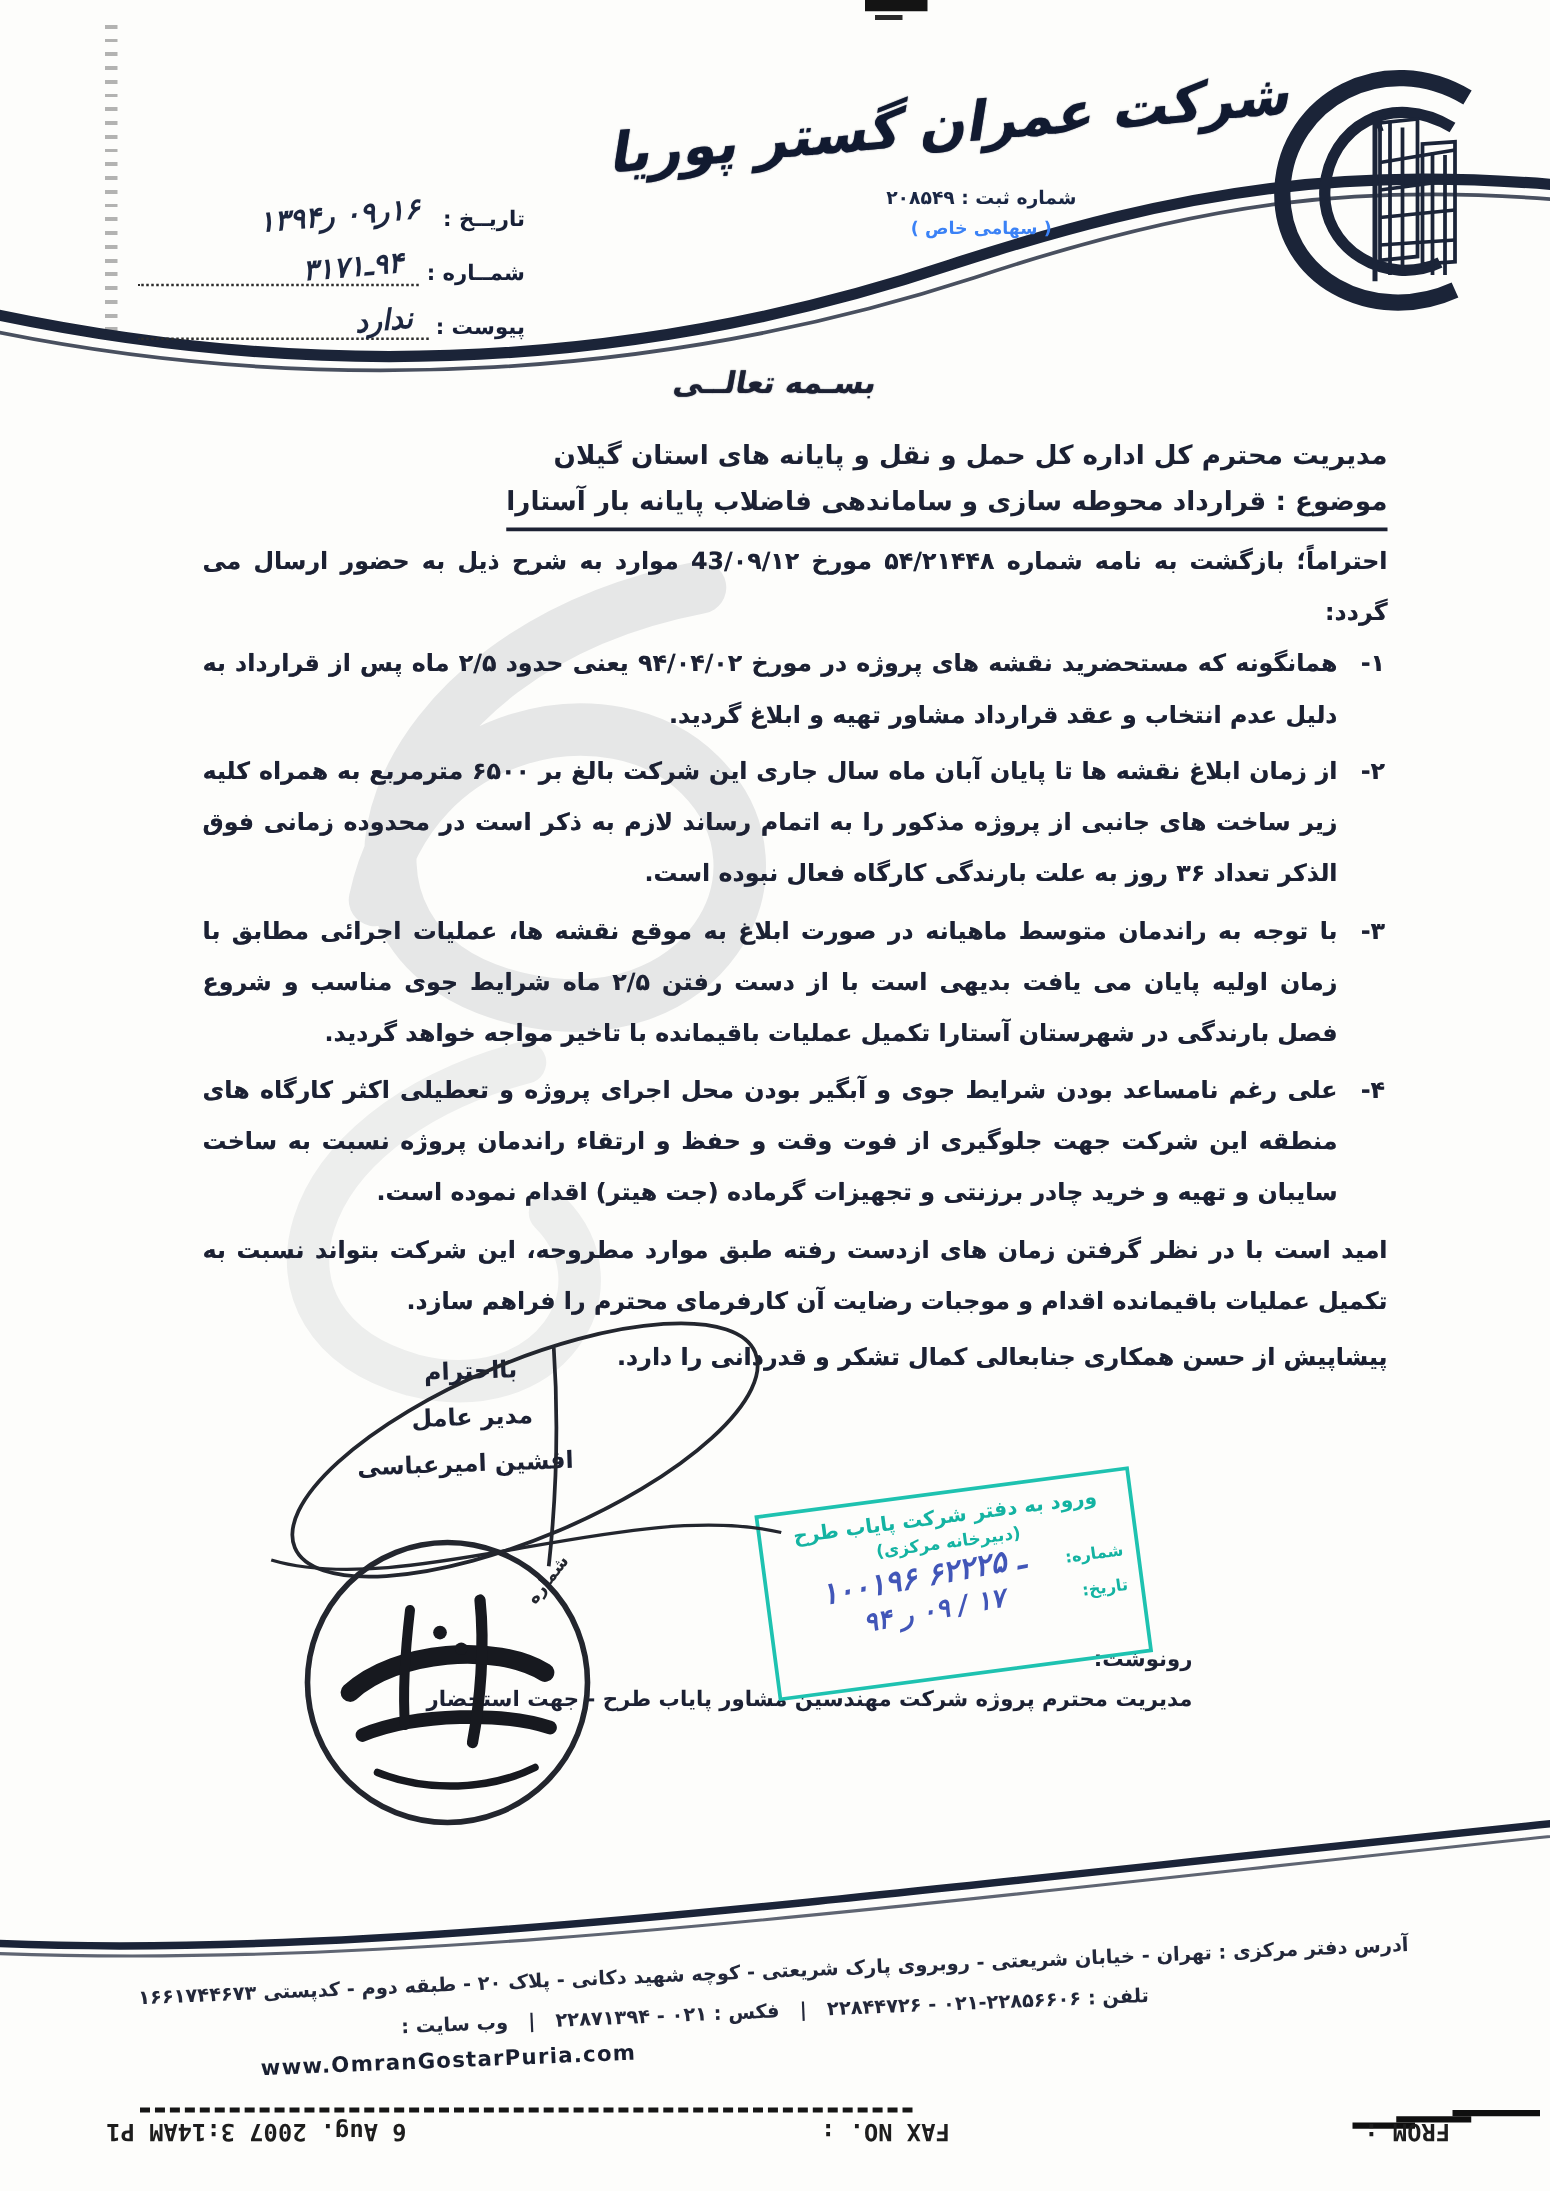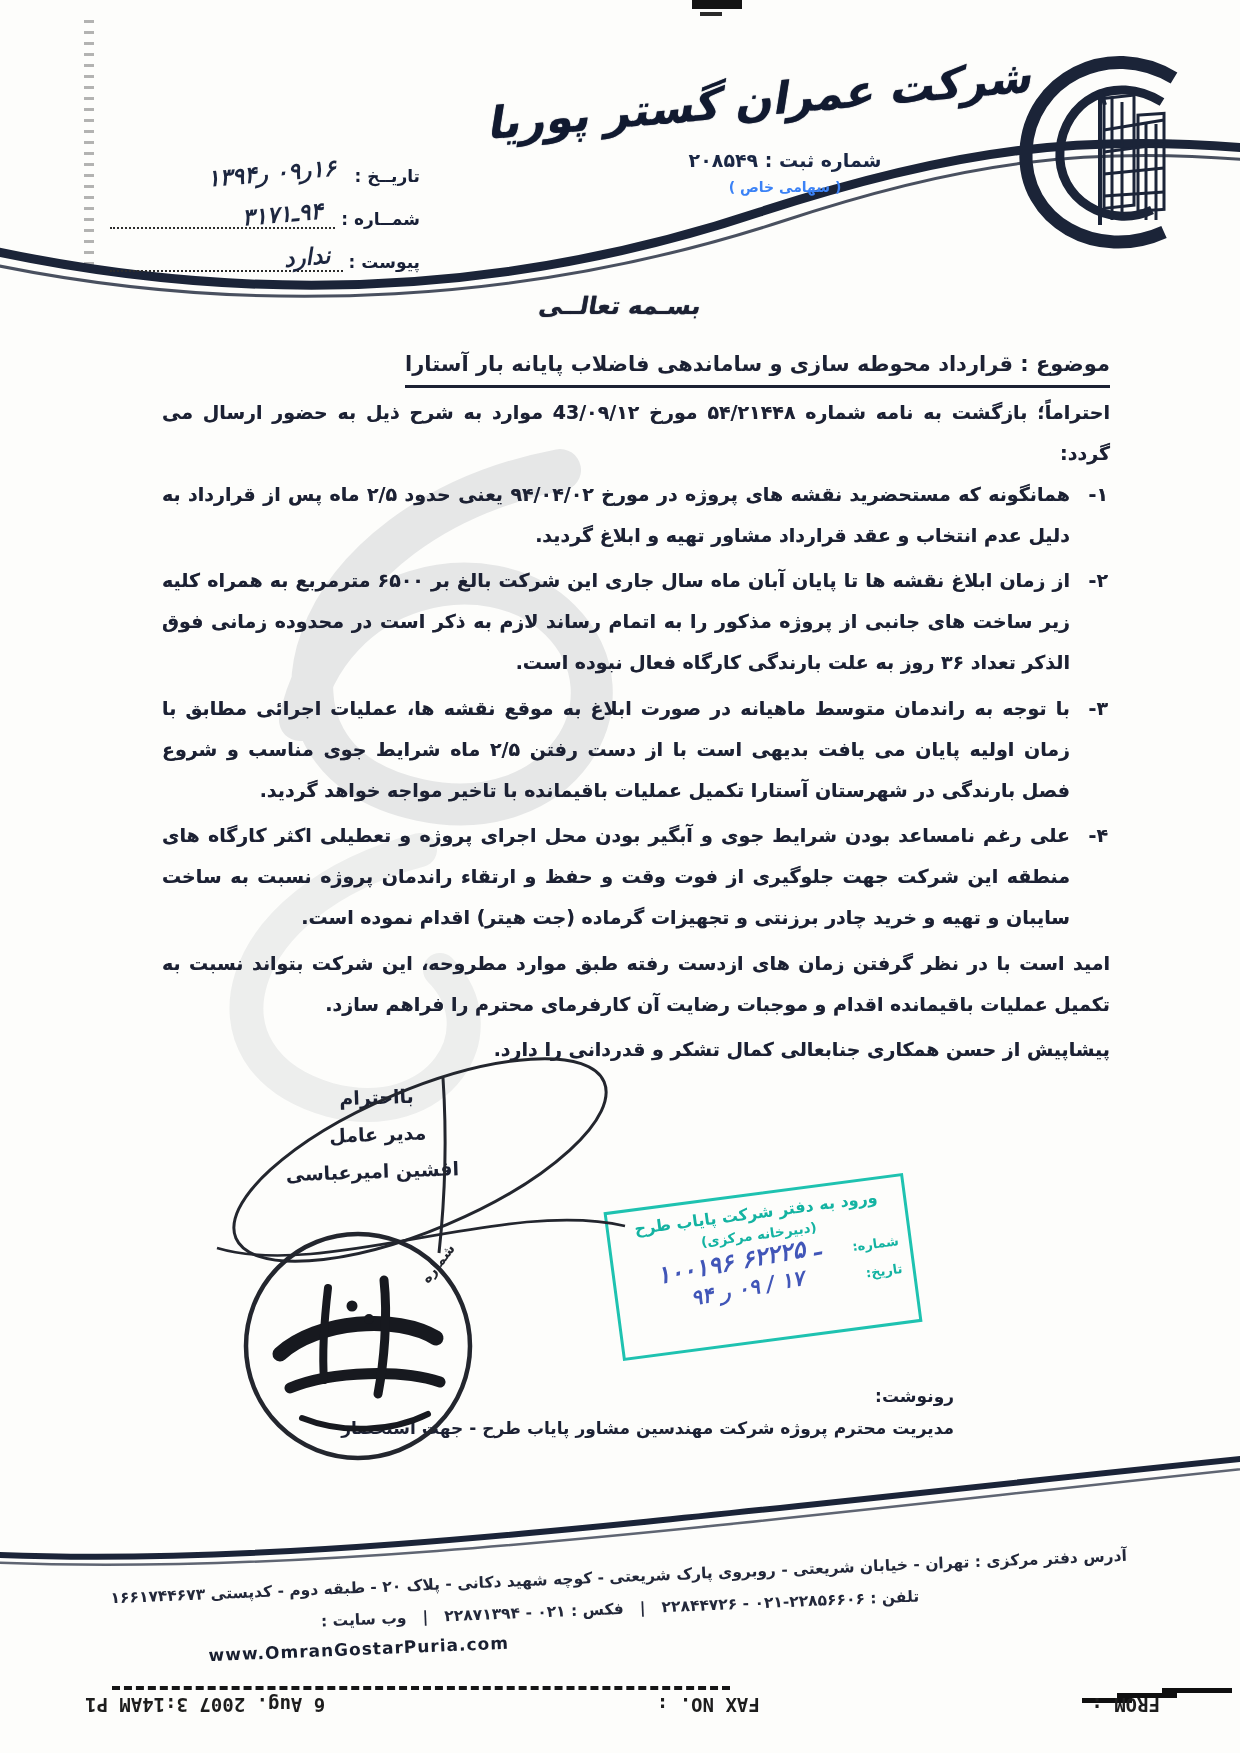--- a/index.html
+++ b/index.html
@@ -26,21 +26,21 @@
   .watermark{position:absolute; left:0; top:0; z-index:0; pointer-events:none;}
 
   
   .lh-swoosh{position:absolute; left:0; top:0; z-index:1; pointer-events:none;}
   .brand{position:absolute; top:72px; right:205px; width:500px; text-align:center; z-index:2;}
   .brand-name{
     font-size:44px; font-weight:700; color:#111a30; white-space:nowrap;
     transform:rotate(-5deg) skewX(-14deg); letter-spacing:-2px;
     text-shadow:0 0 1px rgba(15,22,45,.7);
   }
-  .brand-reg{font-size:19px; font-weight:700; margin-top:26px; letter-spacing:3px; color:#1a2744;}
+  .brand-reg{font-size:15px; font-weight:700; margin-top:26px; letter-spacing:3px; color:#1a2744;}
   .brand-type{font-size:14px; font-weight:700; margin-top:8px; letter-spacing:4px; color:#3b82f6;}
   .logo{position:absolute; top:50px; right:48px; z-index:2;}
 
   .lh-fields{position:absolute; top:162px; right:820px; width:310px; z-index:2;}
   .fld{display:flex; align-items:flex-end; margin-bottom:17px; font-weight:700; font-size:17px;}
   .fld-label{white-space:nowrap; color:#182037;}
   .fld-line{flex:1; border-bottom:2px dotted #2c2c2c; height:24px; position:relative; margin-right:6px;}
   .fld-line.noline{border-bottom:none;}
   .hand{font-size:23px; font-weight:600; color:#1d2740; font-style:italic; white-space:nowrap;}
   .fld-val{position:absolute; right:12px; bottom:0; transform:rotate(-5deg);}
@@ -77,21 +77,21 @@
     text-align:center; padding-top:8px; box-sizing:border-box;
   }
   .es-line1{font-size:16px; font-weight:700;}
   .es-line2{font-size:13.5px; font-weight:700; margin-top:4px;}
   .es-row{display:flex; direction:rtl; align-items:center; padding:0 10px; margin-top:2px;}
   .es-label{font-size:13px; font-weight:700; white-space:nowrap;}
   .es-hand{flex:1; text-align:center; color:#4156b8; font-size:24px; font-weight:600;
     font-style:italic; transform:rotate(-3deg); white-space:nowrap;}
   .es-hand.date{font-size:21px;}
 
-  .copy-block{position:absolute; right:286px; top:1386px; z-index:2; text-align:right;}
+  .copy-block{position:absolute; right:286px; top:1318px; z-index:2; text-align:right;}
   .copy-label{font-size:17px; font-weight:700;}
   .copy-line{font-size:17px; font-weight:700; margin-top:12px;}
 
   
   .ft-swoosh{position:absolute; left:0; top:1432px; z-index:1; pointer-events:none;}
   .footer{position:absolute; left:92px; top:1568px; width:1056px; z-index:2;
     transform:rotate(-2.4deg); font-size:15.5px; font-weight:600; color:#23283a;}
   .ft-addr{text-align:center; white-space:nowrap;}
   .ft-contacts{text-align:center; margin-top:14px; white-space:nowrap;}
   .ft-site{direction:ltr; text-align:left; margin:10px 0 0 115px; font-size:17px; font-weight:700;
@@ -157,20 +157,21 @@
       <span class="fld-label">پیوست :</span>
       <span class="fld-line">
         <span class="hand fld-val">ندارد</span>
       </span>
     </div>
   </div>
 
   <div class="bismillah rtl">بسـمه تعالــی</div>
 
   <div class="letter-body rtl">
+    <div class="addr2">مدیریت محترم کل اداره کل حمل و نقل و پایانه های استان گیلان</div>
     <div class="subject">
       <span>موضوع : قرارداد محوطه سازی و ساماندهی فاضلاب پایانه بار آستارا</span>
     </div>
     <div class="para">احتراماً؛ بازگشت به نامه شماره ۵۴/۲۱۴۴۸ مورخ 43/۰۹/۱۲ موارد به شرح ذیل به حضور ارسال می گردد:</div>
 
     <div class="items">
       <div class="para item">
         <span class="num">۱-</span>
         <span>همانگونه که مستحضرید نقشه های پروژه در مورخ ۹۴/۰۴/۰۲ یعنی حدود ۲/۵ ماه پس از قرارداد به دلیل عدم انتخاب و عقد قرارداد مشاور تهیه و ابلاغ گردید.</span>
       </div>

